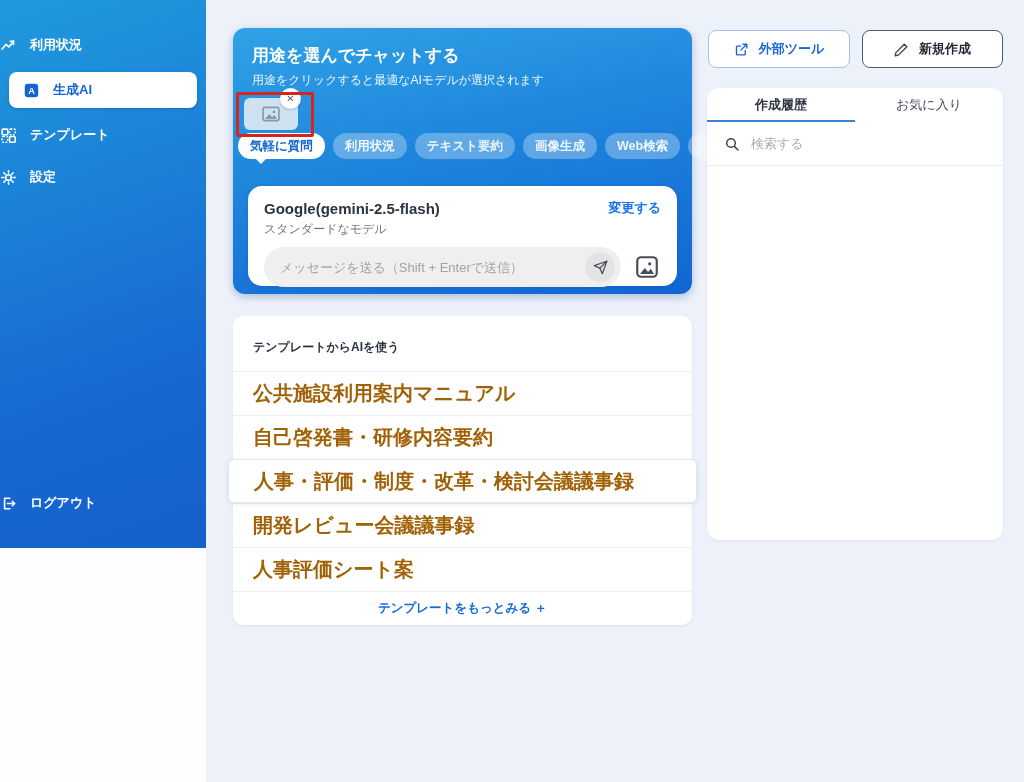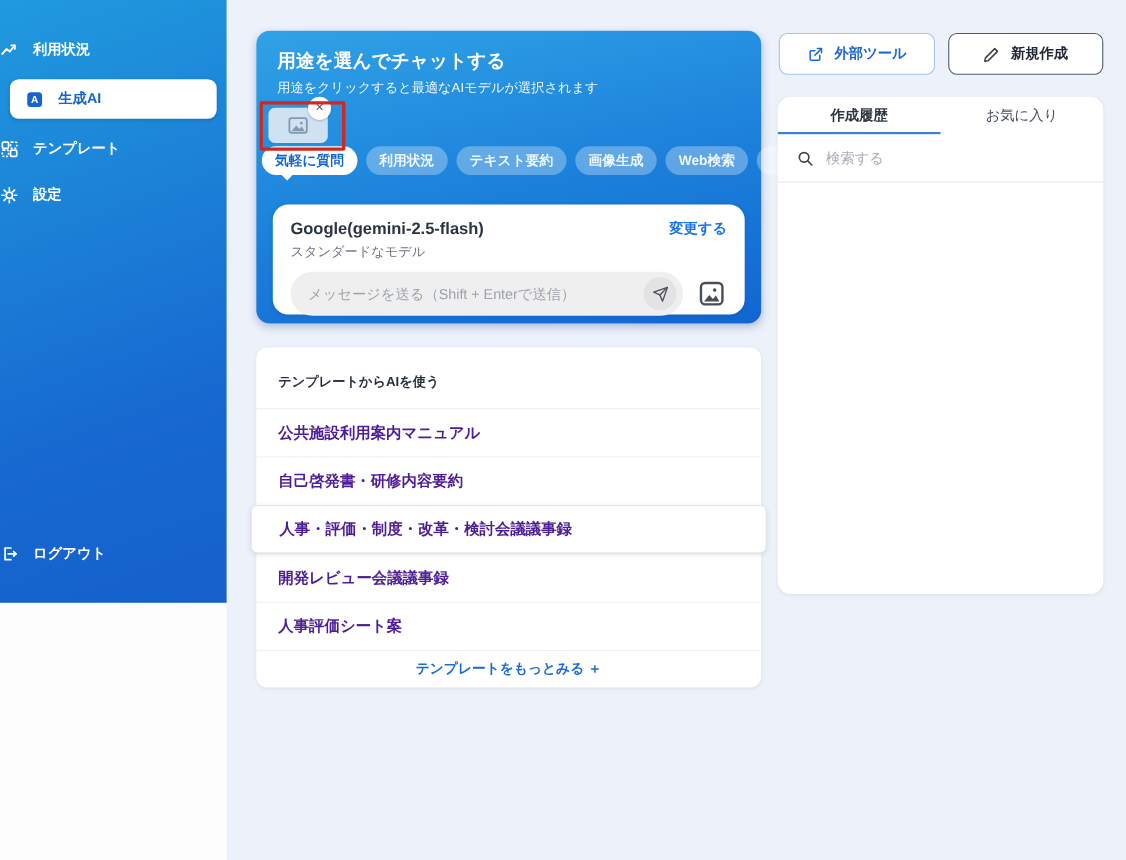--- a/index.html
+++ b/index.html
@@ -104,21 +104,21 @@
 
   
   .template-card {
     position:absolute; left:233px; top:316px; width:459px; height:309px;
     background:#ffffff; border-radius:10px;
     box-shadow:0 1px 3px rgba(30,40,70,.07);
   }
   .template-title { padding:23px 20px 15px 20px; font-size:12px; font-weight:bold; color:#283040; }
   .template-item {
     height:44px; display:flex; align-items:center; padding:0 20px;
-    font-size:14px; font-weight:bold; color:#4c1d95;
+    font-size:20px; font-weight:bold; color:#a16207;
     border-top:1px solid #eef0f4; cursor:pointer;
   }
   .template-item.highlighted {
     margin:0 -5px; padding:0 25px;
     background:#ffffff; border:1px solid #e3e6ec; border-radius:6px;
     box-shadow:0 1px 5px rgba(40,50,80,.10); position:relative; z-index:2;
   }
   .template-more {
     height:33px; display:flex; align-items:center; justify-content:center;
     font-size:12.5px; font-weight:bold; color:#186bd6;

